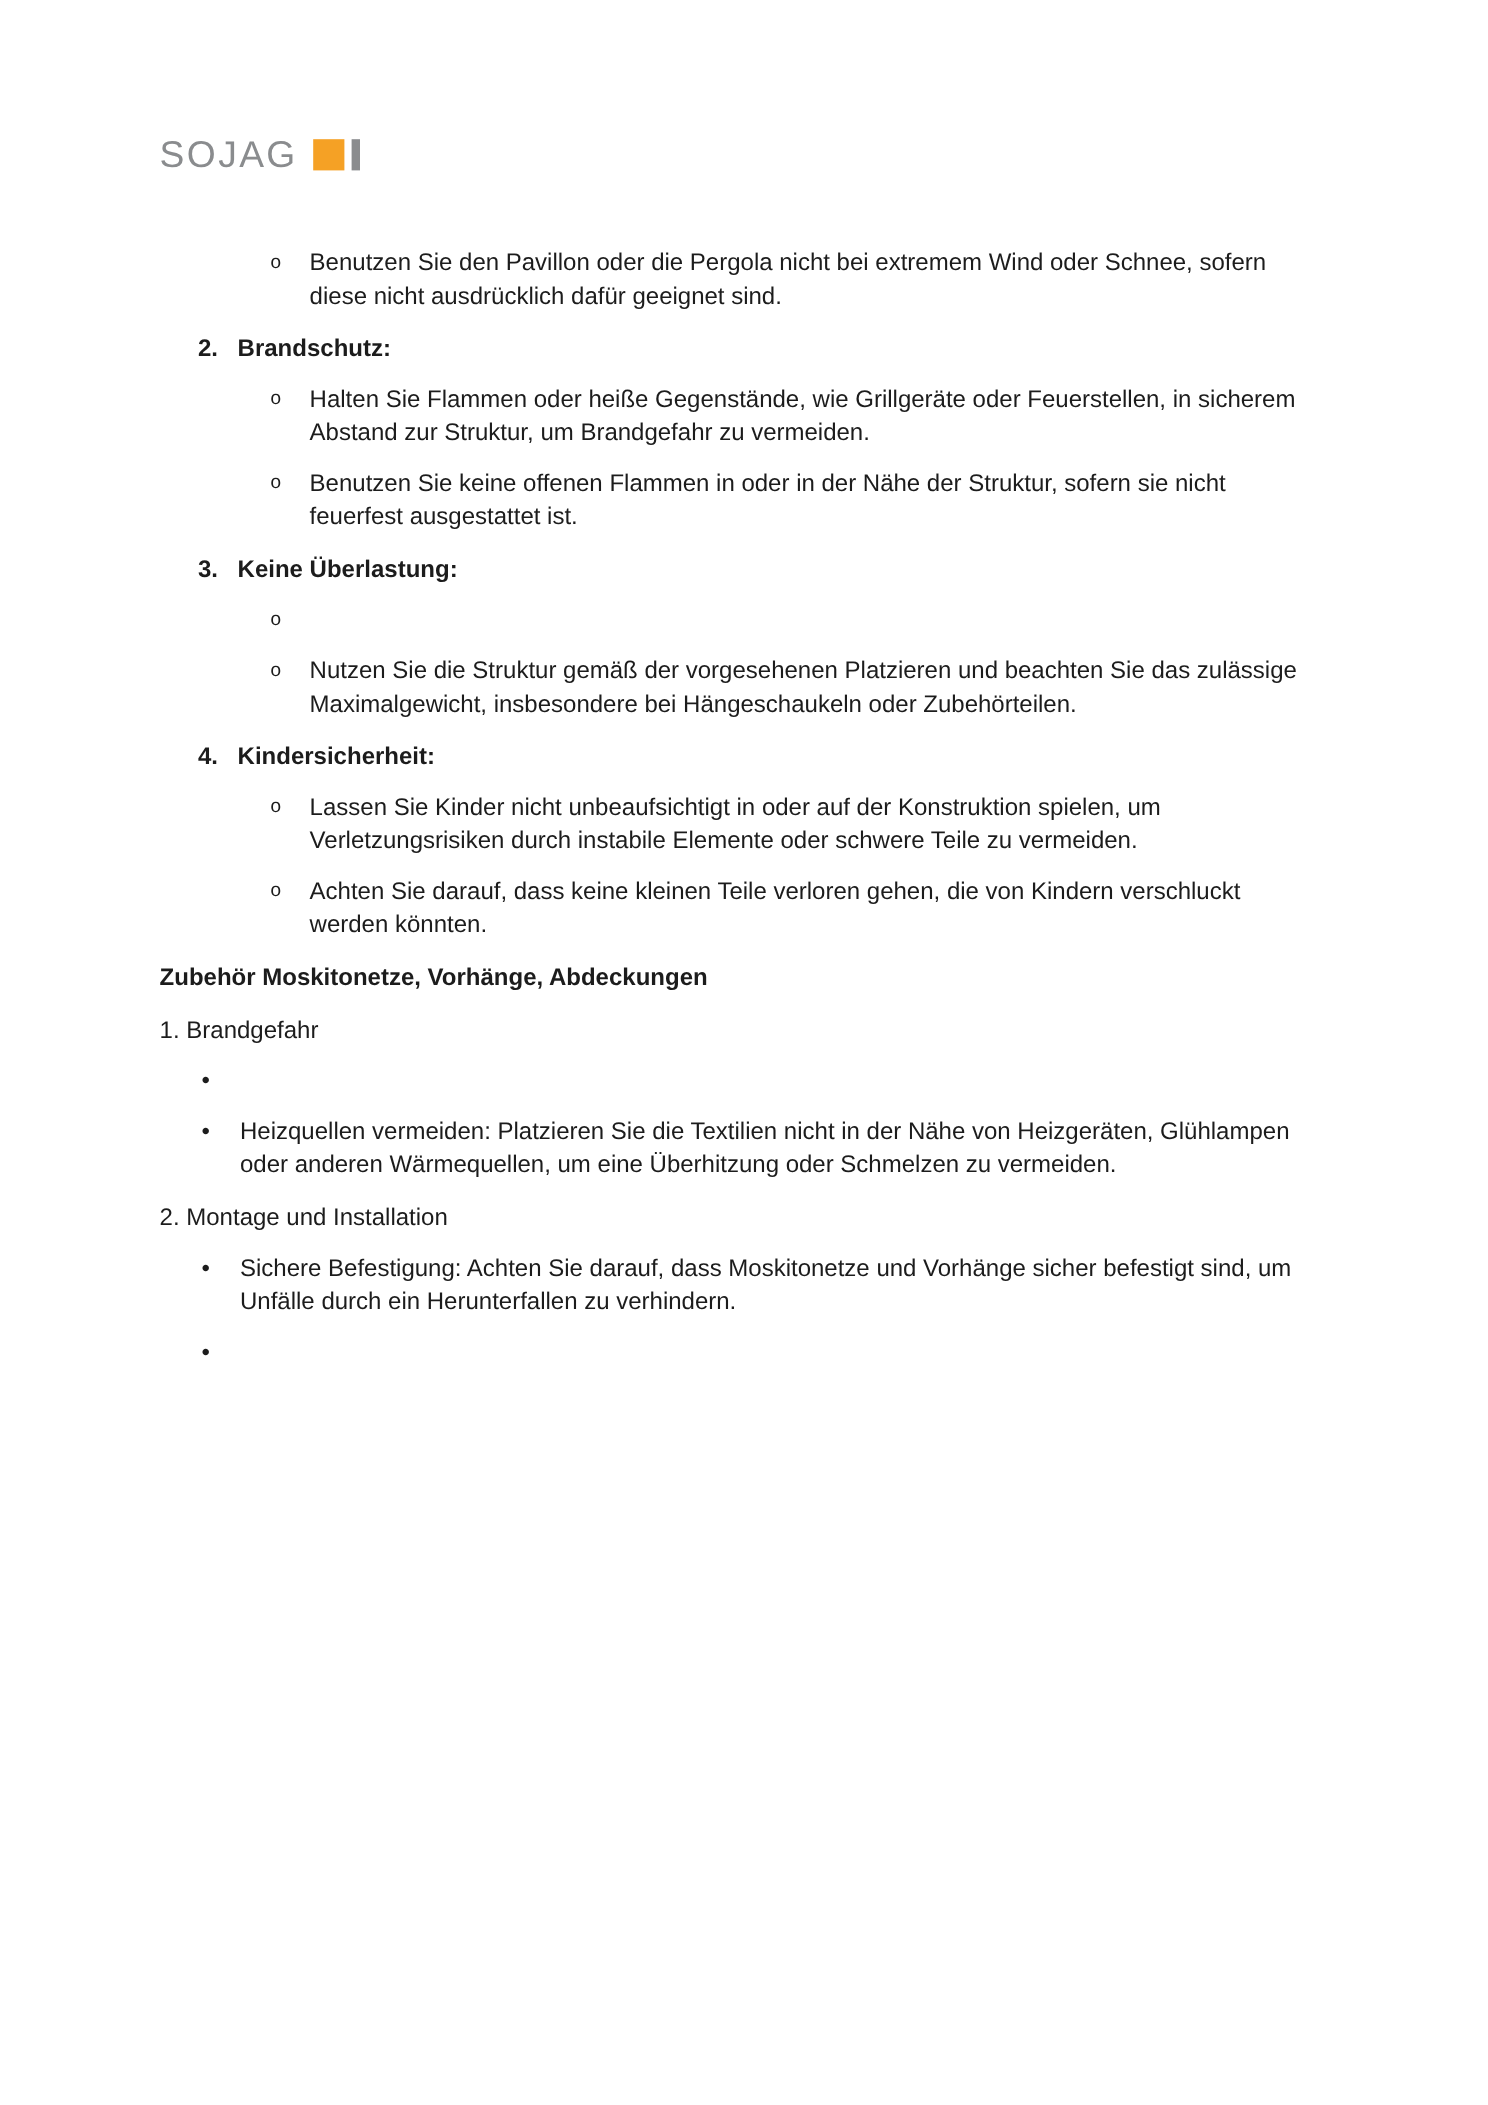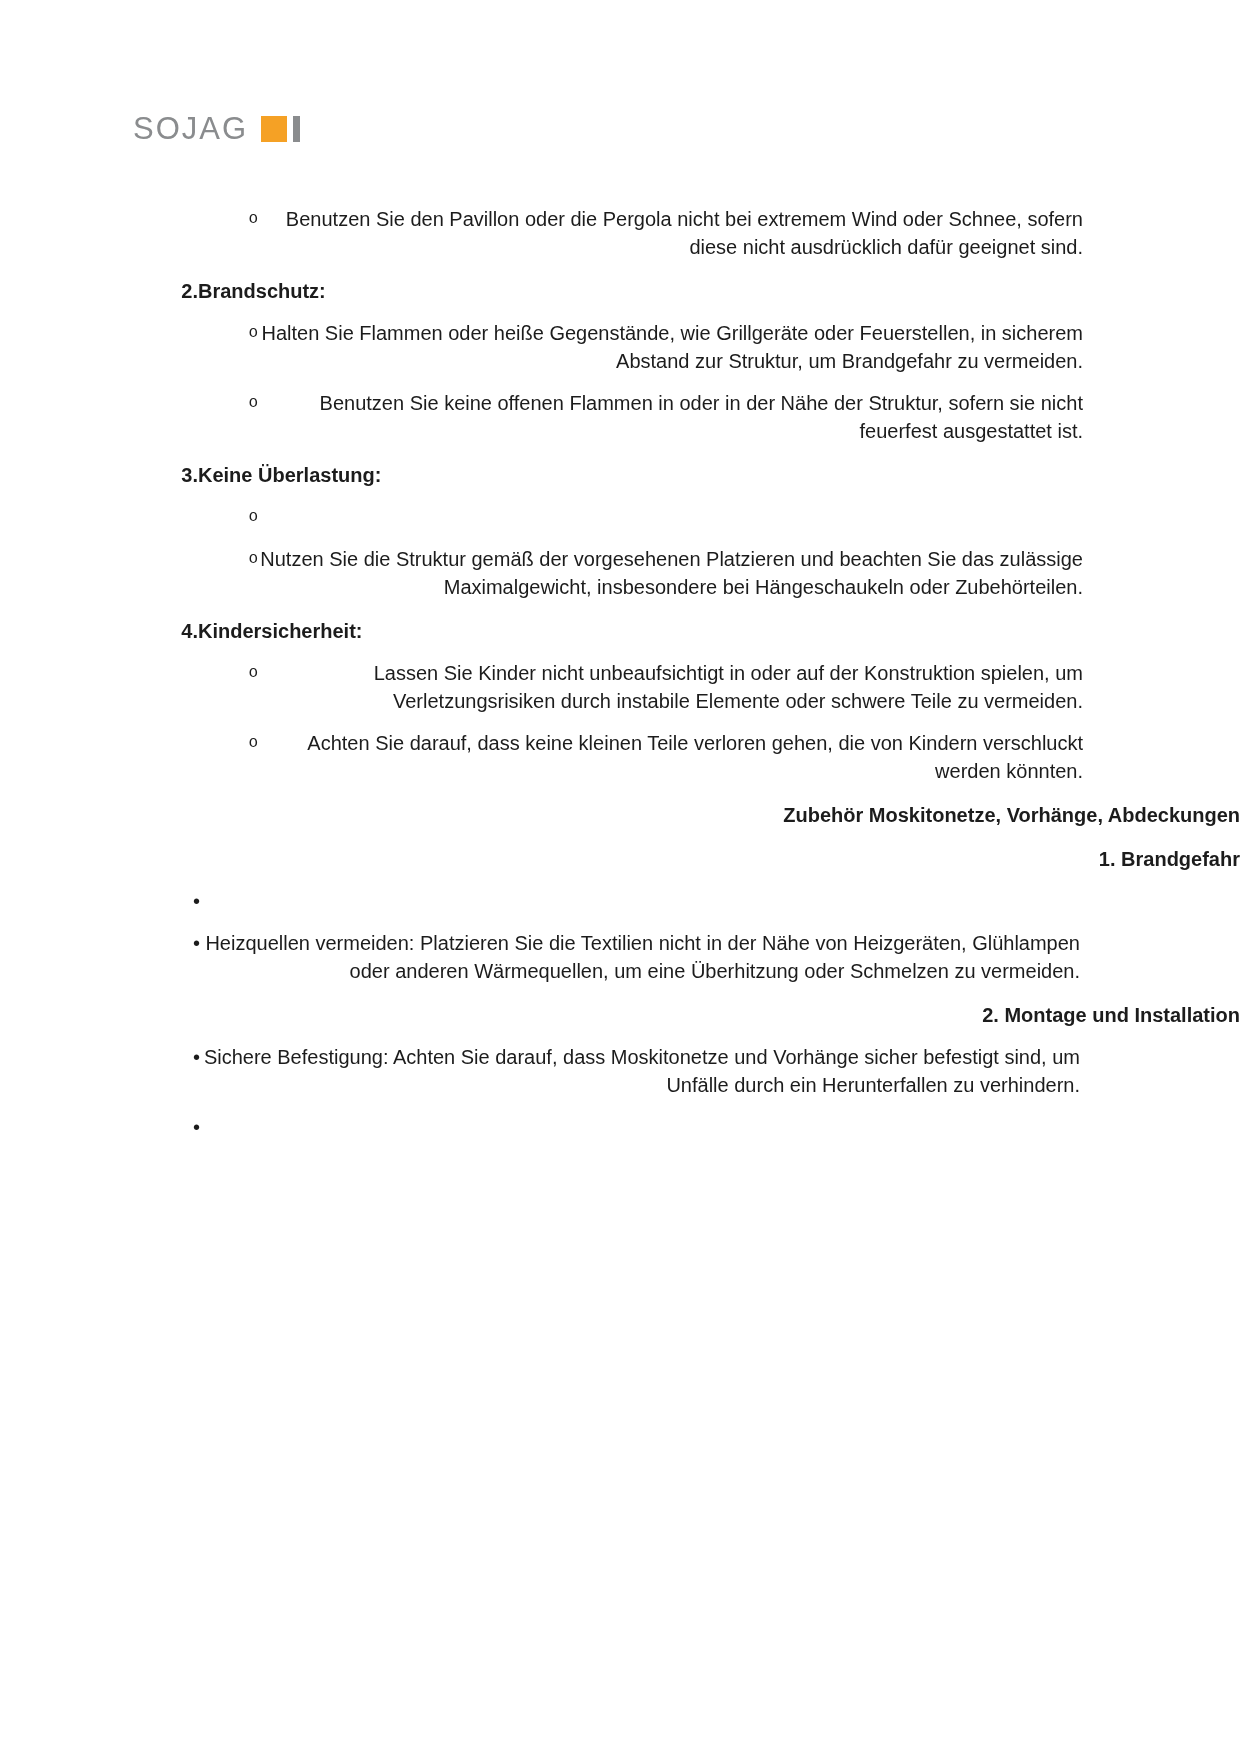--- a/index.html
+++ b/index.html
@@ -7,21 +7,20 @@
     position: relative;
     width: 1240px;
     height: 1528px;
     background: #ffffff;
     font-family: "Liberation Sans", sans-serif;
     font-size: 20px;
     line-height: 28px;
     color: #1c1c1c;
     overflow: hidden;
     box-sizing: border-box;
-    text-align: right;
   }
 
   
   .logo {
     display: flex;
     align-items: center;
     padding: 112px 0 0 133px;
     height: 33px;
   }
   .logo-text {
@@ -70,21 +69,21 @@
     font-size: 20px;
     line-height: 28px;
     font-weight: bold;
   }
 
   
   .sub-heading {
     margin: 16px 0 14px 133px;
     font-size: 20px;
     line-height: 28px;
-    font-weight: bold;
+    font-weight: normal;
   }
 
   
   .disc-row { margin-left: 168px; }
   .disc-row .disc-marker {
     flex: none;
     width: 32px;
     font-size: 20px;
     line-height: 28px;
   }

